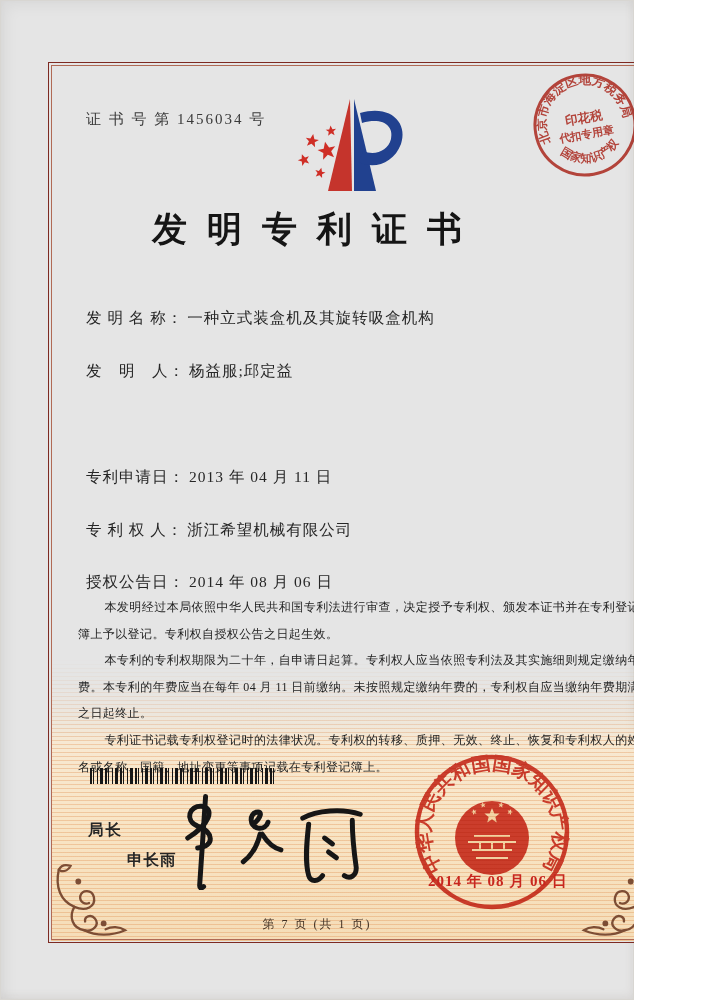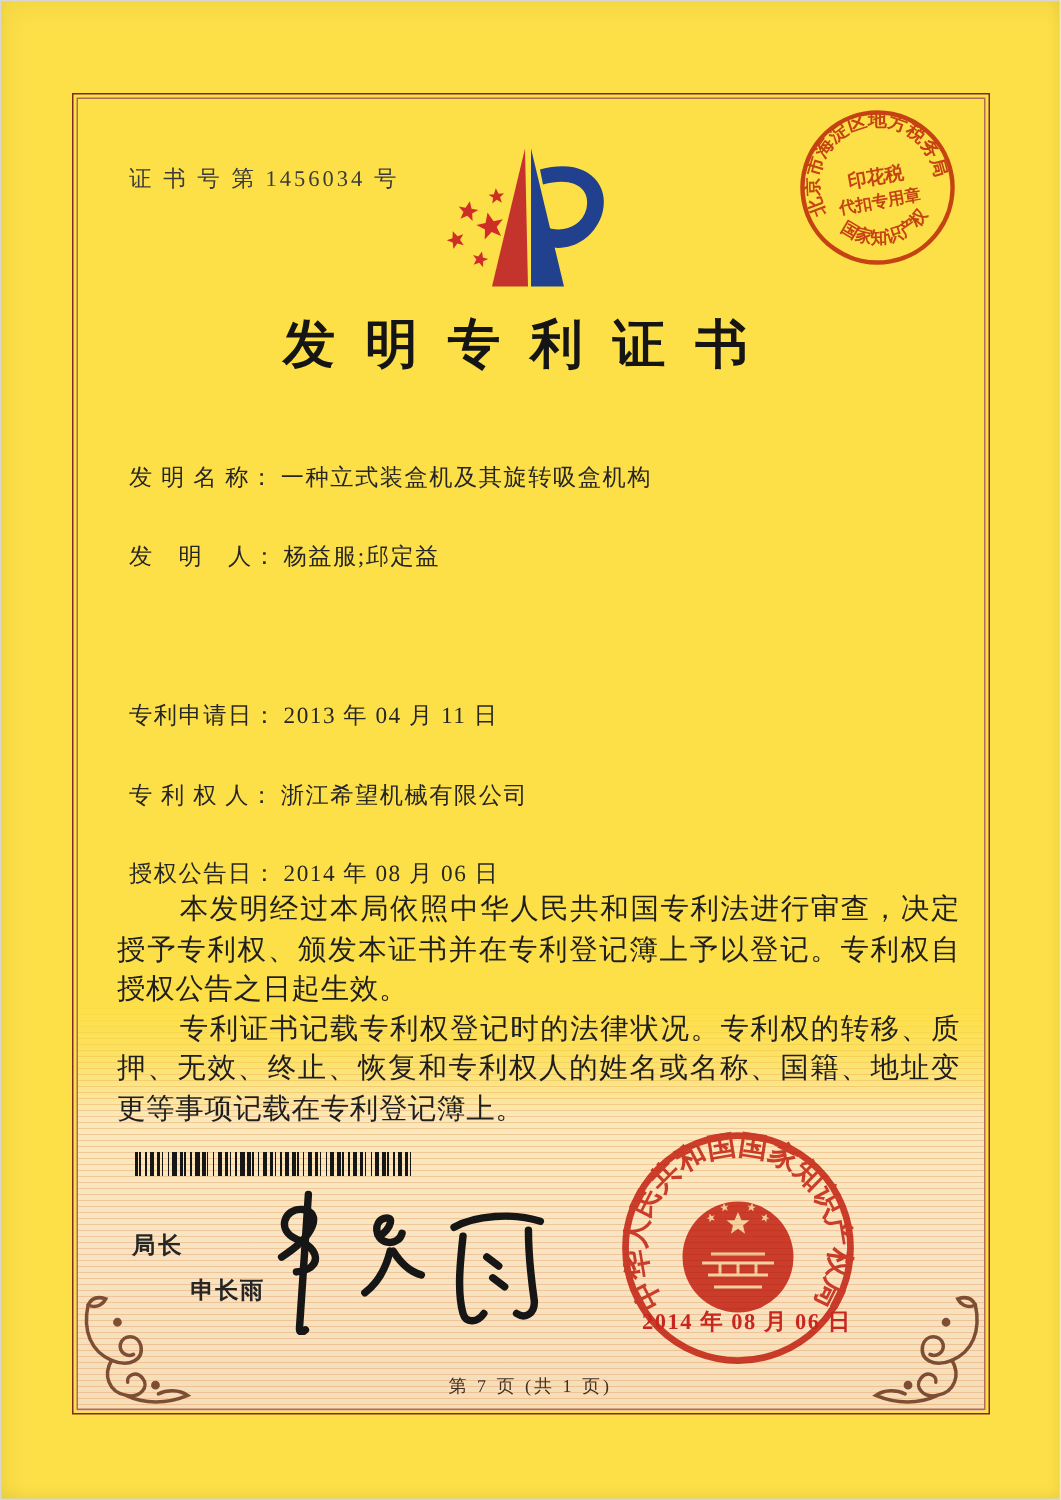--- a/index.html
+++ b/index.html
@@ -1,18 +1,18 @@
 <!DOCTYPE html>
 <html><head>
 <meta charset="utf-8">
 <style>
   html,body{margin:0;padding:0;background:#ffffff;}
   .page{
-    position:relative;width:707px;height:1000px;overflow:hidden;
-    background:#fde047;
+    position:relative;width:634px;height:1000px;overflow:hidden;
+    background:#e5e5e5;
     font-family:"Liberation Serif","DejaVu Serif",serif;
     box-shadow:inset 0 0 0 1px #d8d6d2, inset 6px 6px 14px rgba(0,0,0,0.05), inset -2px -4px 8px rgba(90,70,50,0.08);
   }
   .guilloche{
     position:absolute;left:51px;top:660px;width:605px;height:281px;z-index:1;
     background-image:
       repeating-linear-gradient(180deg, rgba(219,126,58,0.30) 0 1px, rgba(0,0,0,0) 1px 4px),
       linear-gradient(180deg, rgba(252,243,226,0) 0%, rgba(250,233,206,0.85) 30%, #f8e4c4 60%, #f5ddb8 100%);
     -webkit-mask-image:linear-gradient(180deg, transparent 0, #000 30%);
     mask-image:linear-gradient(180deg, transparent 0, #000 30%);
@@ -30,21 +30,21 @@
   .title{
     position:absolute;left:0;right:0;top:206px;z-index:4;text-align:center;
     font-size:35px;font-weight:700;color:#151515;letter-spacing:20px;
   }
   .tax-stamp{position:absolute;left:530px;top:70px;z-index:5;transform:rotate(-10deg);opacity:0.92;mix-blend-mode:multiply;}
   .field{position:absolute;left:86px;z-index:4;font-size:15.5px;color:#262626;white-space:nowrap;}
   .field .flabel{letter-spacing:1px;}
   .field .fvalue{margin-left:4px;letter-spacing:1px;font-family:Liberation Serif, serif;}
   .bodytext{
     position:absolute;left:78px;top:594px;width:562px;z-index:4;
-    font-size:19px;line-height:26.6px;color:#1f1f1f;letter-spacing:0.4px;
+    font-size:12px;line-height:26.6px;color:#1f1f1f;letter-spacing:0.4px;
   }
   .bodytext p{margin:0;text-indent:2.2em;text-align:justify;}
   .barcode{
     position:absolute;left:90px;top:768px;width:184px;height:16px;z-index:4;
     background:repeating-linear-gradient(90deg,
       #161616 0 2px, rgba(0,0,0,0) 2px 3px,
       #161616 3px 4px, rgba(0,0,0,0) 4px 7px,
       #161616 7px 8px, rgba(0,0,0,0) 8px 10px,
       #161616 10px 13px, rgba(0,0,0,0) 13px 15px);
   }
@@ -137,20 +137,21 @@
   </div>
   <div class="field" style="top:520px">
     <span class="flabel">专 利 权 人：</span><span class="fvalue">浙江希望机械有限公司</span>
   </div>
   <div class="field" style="top:572px">
     <span class="flabel">授权公告日：</span><span class="fvalue">2014 年 08 月 06 日</span>
   </div>
 
   <div class="bodytext">
     <p>本发明经过本局依照中华人民共和国专利法进行审查，决定授予专利权、颁发本证书并在专利登记簿上予以登记。专利权自授权公告之日起生效。</p>
+    <p>本专利的专利权期限为二十年，自申请日起算。专利权人应当依照专利法及其实施细则规定缴纳年费。本专利的年费应当在每年 04 月 11 日前缴纳。未按照规定缴纳年费的，专利权自应当缴纳年费期满之日起终止。</p>
     <p>专利证书记载专利权登记时的法律状况。专利权的转移、质押、无效、终止、恢复和专利权人的姓名或名称、国籍、地址变更等事项记载在专利登记簿上。</p>
   </div>
 
   <div class="barcode"></div>
 
   <div class="signer-title">局长</div>
   <div class="signer-name">申长雨</div>
 
   <svg class="signature" width="228" height="100" viewBox="0 0 230 100">
     <g fill="none" stroke="#161616" stroke-width="5" stroke-linecap="round" stroke-linejoin="round">

